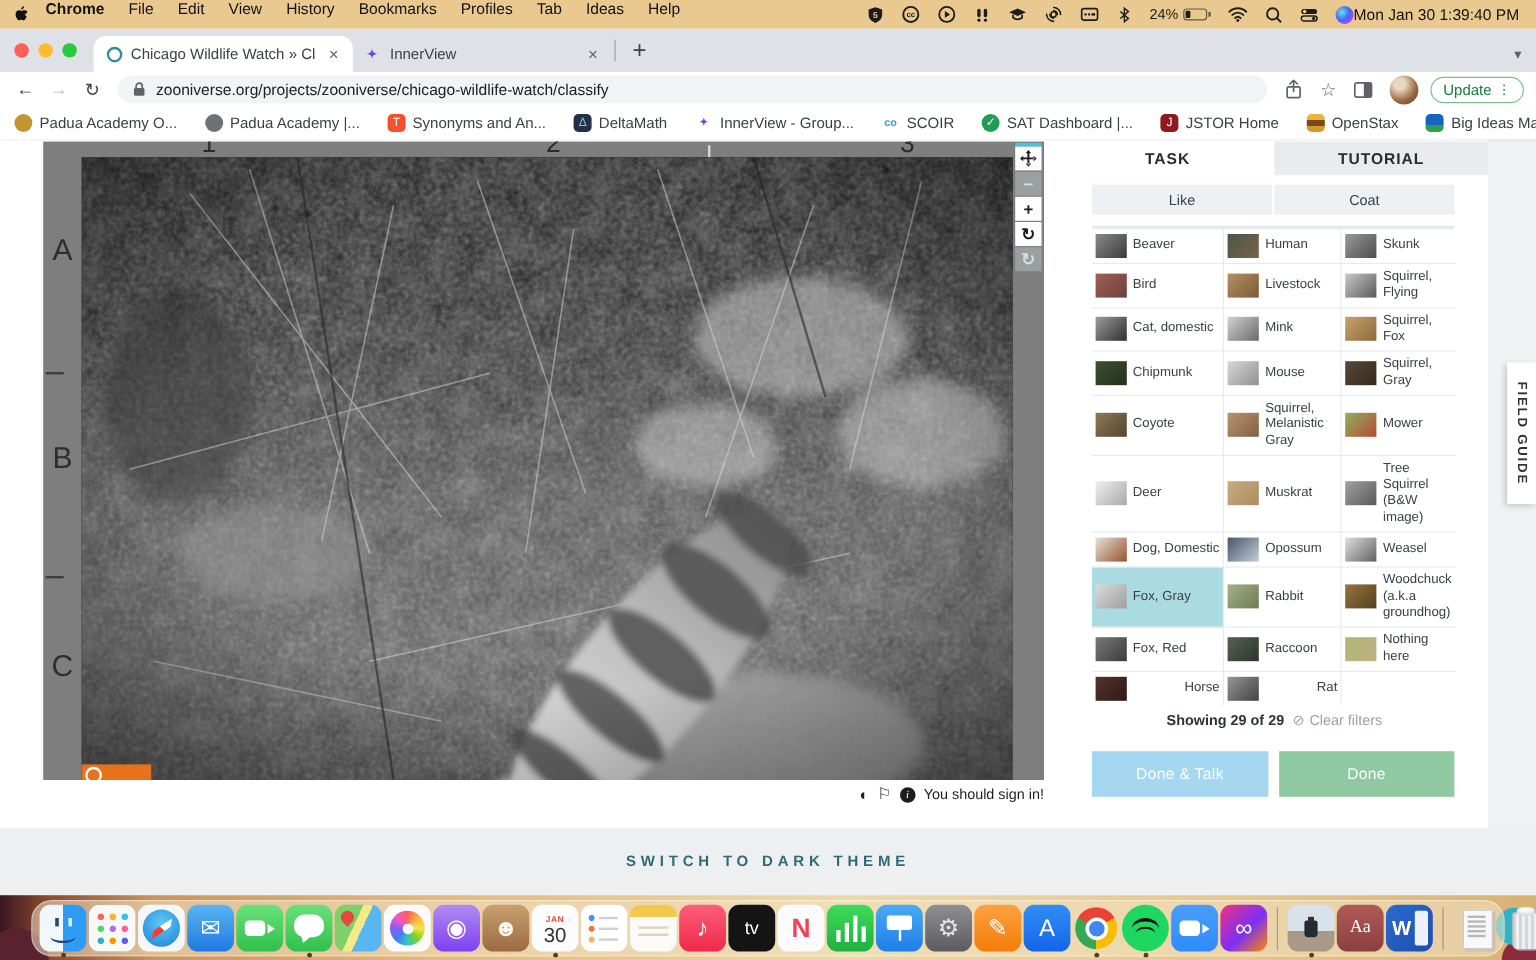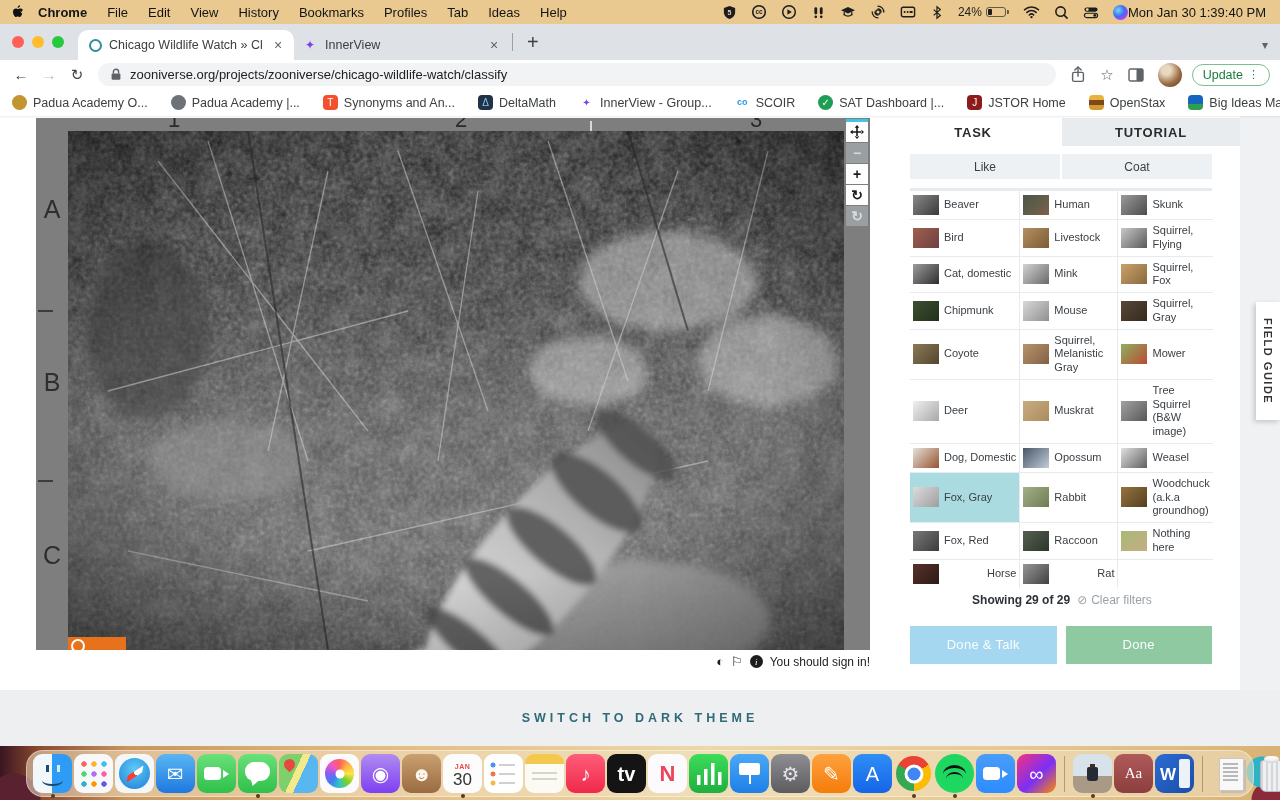--- a/index.html
+++ b/index.html
@@ -1,20 +1,20 @@
 <!DOCTYPE html>
 <html><head>
 <meta charset="utf-8">
 <style>
   html,body{margin:0;padding:0;background:#000;}
   *{box-sizing:border-box;}
   .screen{position:relative;width:1280px;height:800px;overflow:hidden;font-family:"Liberation Sans","DejaVu Sans",sans-serif;background:#fff;}
 
   
-  .menubar{position:absolute;top:0;left:0;right:0;height:24px;background:#e9c98f;display:flex;align-items:center;padding:0 14px 0 10px;font-size:13px;color:#141414;}
+  .menubar{position:absolute;top:0;left:0;right:0;height:24px;background:#e9c98f;display:flex;padding:0 14px 0 10px;font-size:13px;color:#141414;}
   .apple-logo{margin-right:4px;display:flex;align-items:center;}
   .menu-item{padding:0 10px;white-space:nowrap;}
   .menu-item.bold{font-weight:700;}
   .menubar-right{margin-left:auto;display:flex;align-items:center;}
   .status-icon{display:flex;align-items:center;}
   .status-icon svg{display:block;}
   .status-icon.battery{gap:4px;font-size:12px;color:#1d1d1f;}
   .batt-body{position:relative;width:20px;height:10px;border:1px solid rgba(29,29,31,.65);border-radius:3px;display:inline-block;padding:1px;}
   .batt-fill{display:block;height:100%;background:#1d1d1f;border-radius:1px;}
   .batt-tip{width:2px;height:4px;background:rgba(29,29,31,.65);border-radius:0 1px 1px 0;margin-left:-3px;}
@@ -142,21 +142,21 @@
   .dk-notes{background:linear-gradient(180deg,#f2c94c 0 10px,#fbfaf4 10px);}
   .dk-notes::before{content:"";position:absolute;left:7px;top:18px;width:25px;height:1.5px;background:#d8d5c8;box-shadow:0 6px 0 #d8d5c8;}
   .dk-news{background:#fbfbfd;}
   .dk-news .dglyph{color:#f0435a;font-weight:800;font-size:22px;}
   .dk-stocks{background:linear-gradient(180deg,#3ddc5a,#1faf3f);}
   .dk-stocks::before{content:"";position:absolute;inset:0;background-image:linear-gradient(#fff,#fff),linear-gradient(#fff,#fff),linear-gradient(#fff,#fff),linear-gradient(#fff,#fff);background-repeat:no-repeat;background-size:3.5px 10px,3.5px 16px,3.5px 22px,3.5px 13px;background-position:8px 21px,15px 15px,22px 9px,29px 18px;}
   .dk-keynote{background:linear-gradient(180deg,#4aa9f5,#1d7fe8);}
   .dk-keynote::before{content:"";position:absolute;left:9px;top:9px;width:21px;height:12px;border-radius:2px;background:#fff;}
   .dk-keynote::after{content:"";position:absolute;left:18.5px;top:21px;width:2.5px;height:9px;background:#fff;}
   .dk-appletv{background:#141414;}
-  .dk-appletv .dglyph{font-size:20px;font-weight:700;}
+  .dk-appletv .dglyph{font-size:15px;font-weight:400;}
   .dk-chrome{background:transparent;}
   .dk-chrome::before{content:"";position:absolute;inset:2px;border-radius:50%;background:conic-gradient(from -60deg,#ea4335 0 120deg,#fbbc05 120deg 240deg,#34a853 240deg);}
   .dk-chrome::after{content:"";position:absolute;left:50%;top:50%;transform:translate(-50%,-50%);width:13px;height:13px;border-radius:50%;background:#4285f4;border:3px solid #fff;}
   .dk-spotify{background:#1ed760;border-radius:50%;}
   .dk-spotify::before{content:"";position:absolute;left:8px;top:11px;width:23px;height:16px;border-top:3px solid #111;border-radius:50%;}
   .dk-spotify::after{content:"";position:absolute;left:11px;top:18px;width:17px;height:11px;border-top:2.5px solid #111;border-radius:50%;}
   .dk-inkimage{background:linear-gradient(180deg,#d8e2ea 0 22px,#a89a86 22px);}
   .dk-inkimage::before{content:"";position:absolute;left:14px;top:13px;width:11px;height:14px;border-radius:2px 2px 3px 3px;background:#262a34;}
   .dk-inkimage::after{content:"";position:absolute;left:17px;top:10px;width:5px;height:4px;background:#3a2e26;}
   .dk-dictionary{background:linear-gradient(180deg,#b05a5a,#8c3e3e);}

